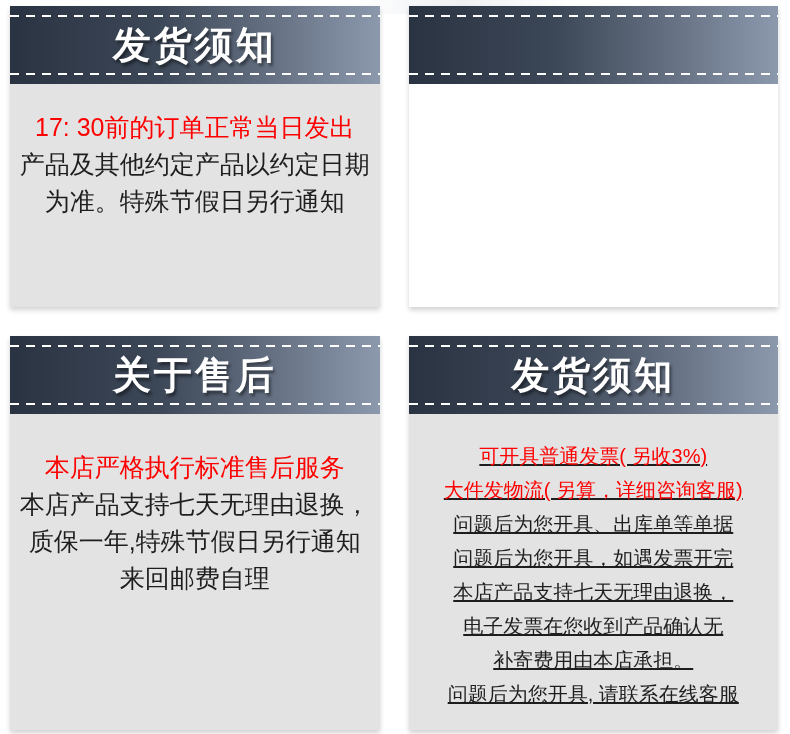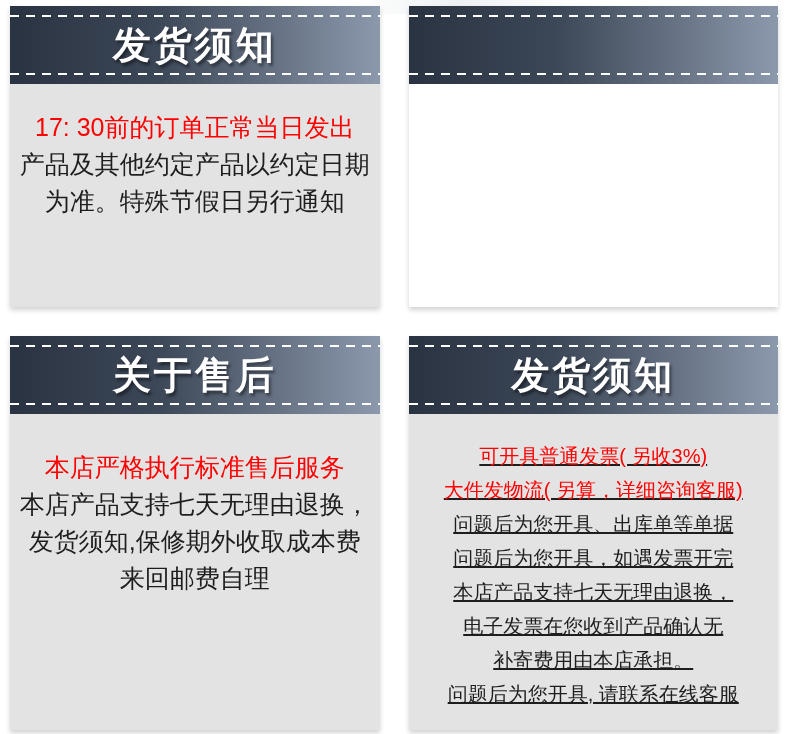--- a/index.html
+++ b/index.html
@@ -104,21 +104,21 @@
 
     <section class="card card--after">
       <header class="card-header">
         <span class="dash dash-top"></span>
         <h2 class="card-title">关于售后</h2>
         <span class="dash dash-bottom"></span>
       </header>
       <div class="card-body body-r2">
         <p class="hl">本店严格执行标准售后服务</p>
         <p>本店产品支持七天无理由退换，</p>
-        <p>发货须知,保修期外收取成本费</p>
+        <p>质保一年,特殊节假日另行通知</p>
         <p>来回邮费自理</p>
       </div>
     </section>
 
     <section class="card card--tight">
       <header class="card-header">
         <span class="dash dash-top"></span>
         <h2 class="card-title">发货须知</h2>
         <span class="dash dash-bottom"></span>
       </header>

